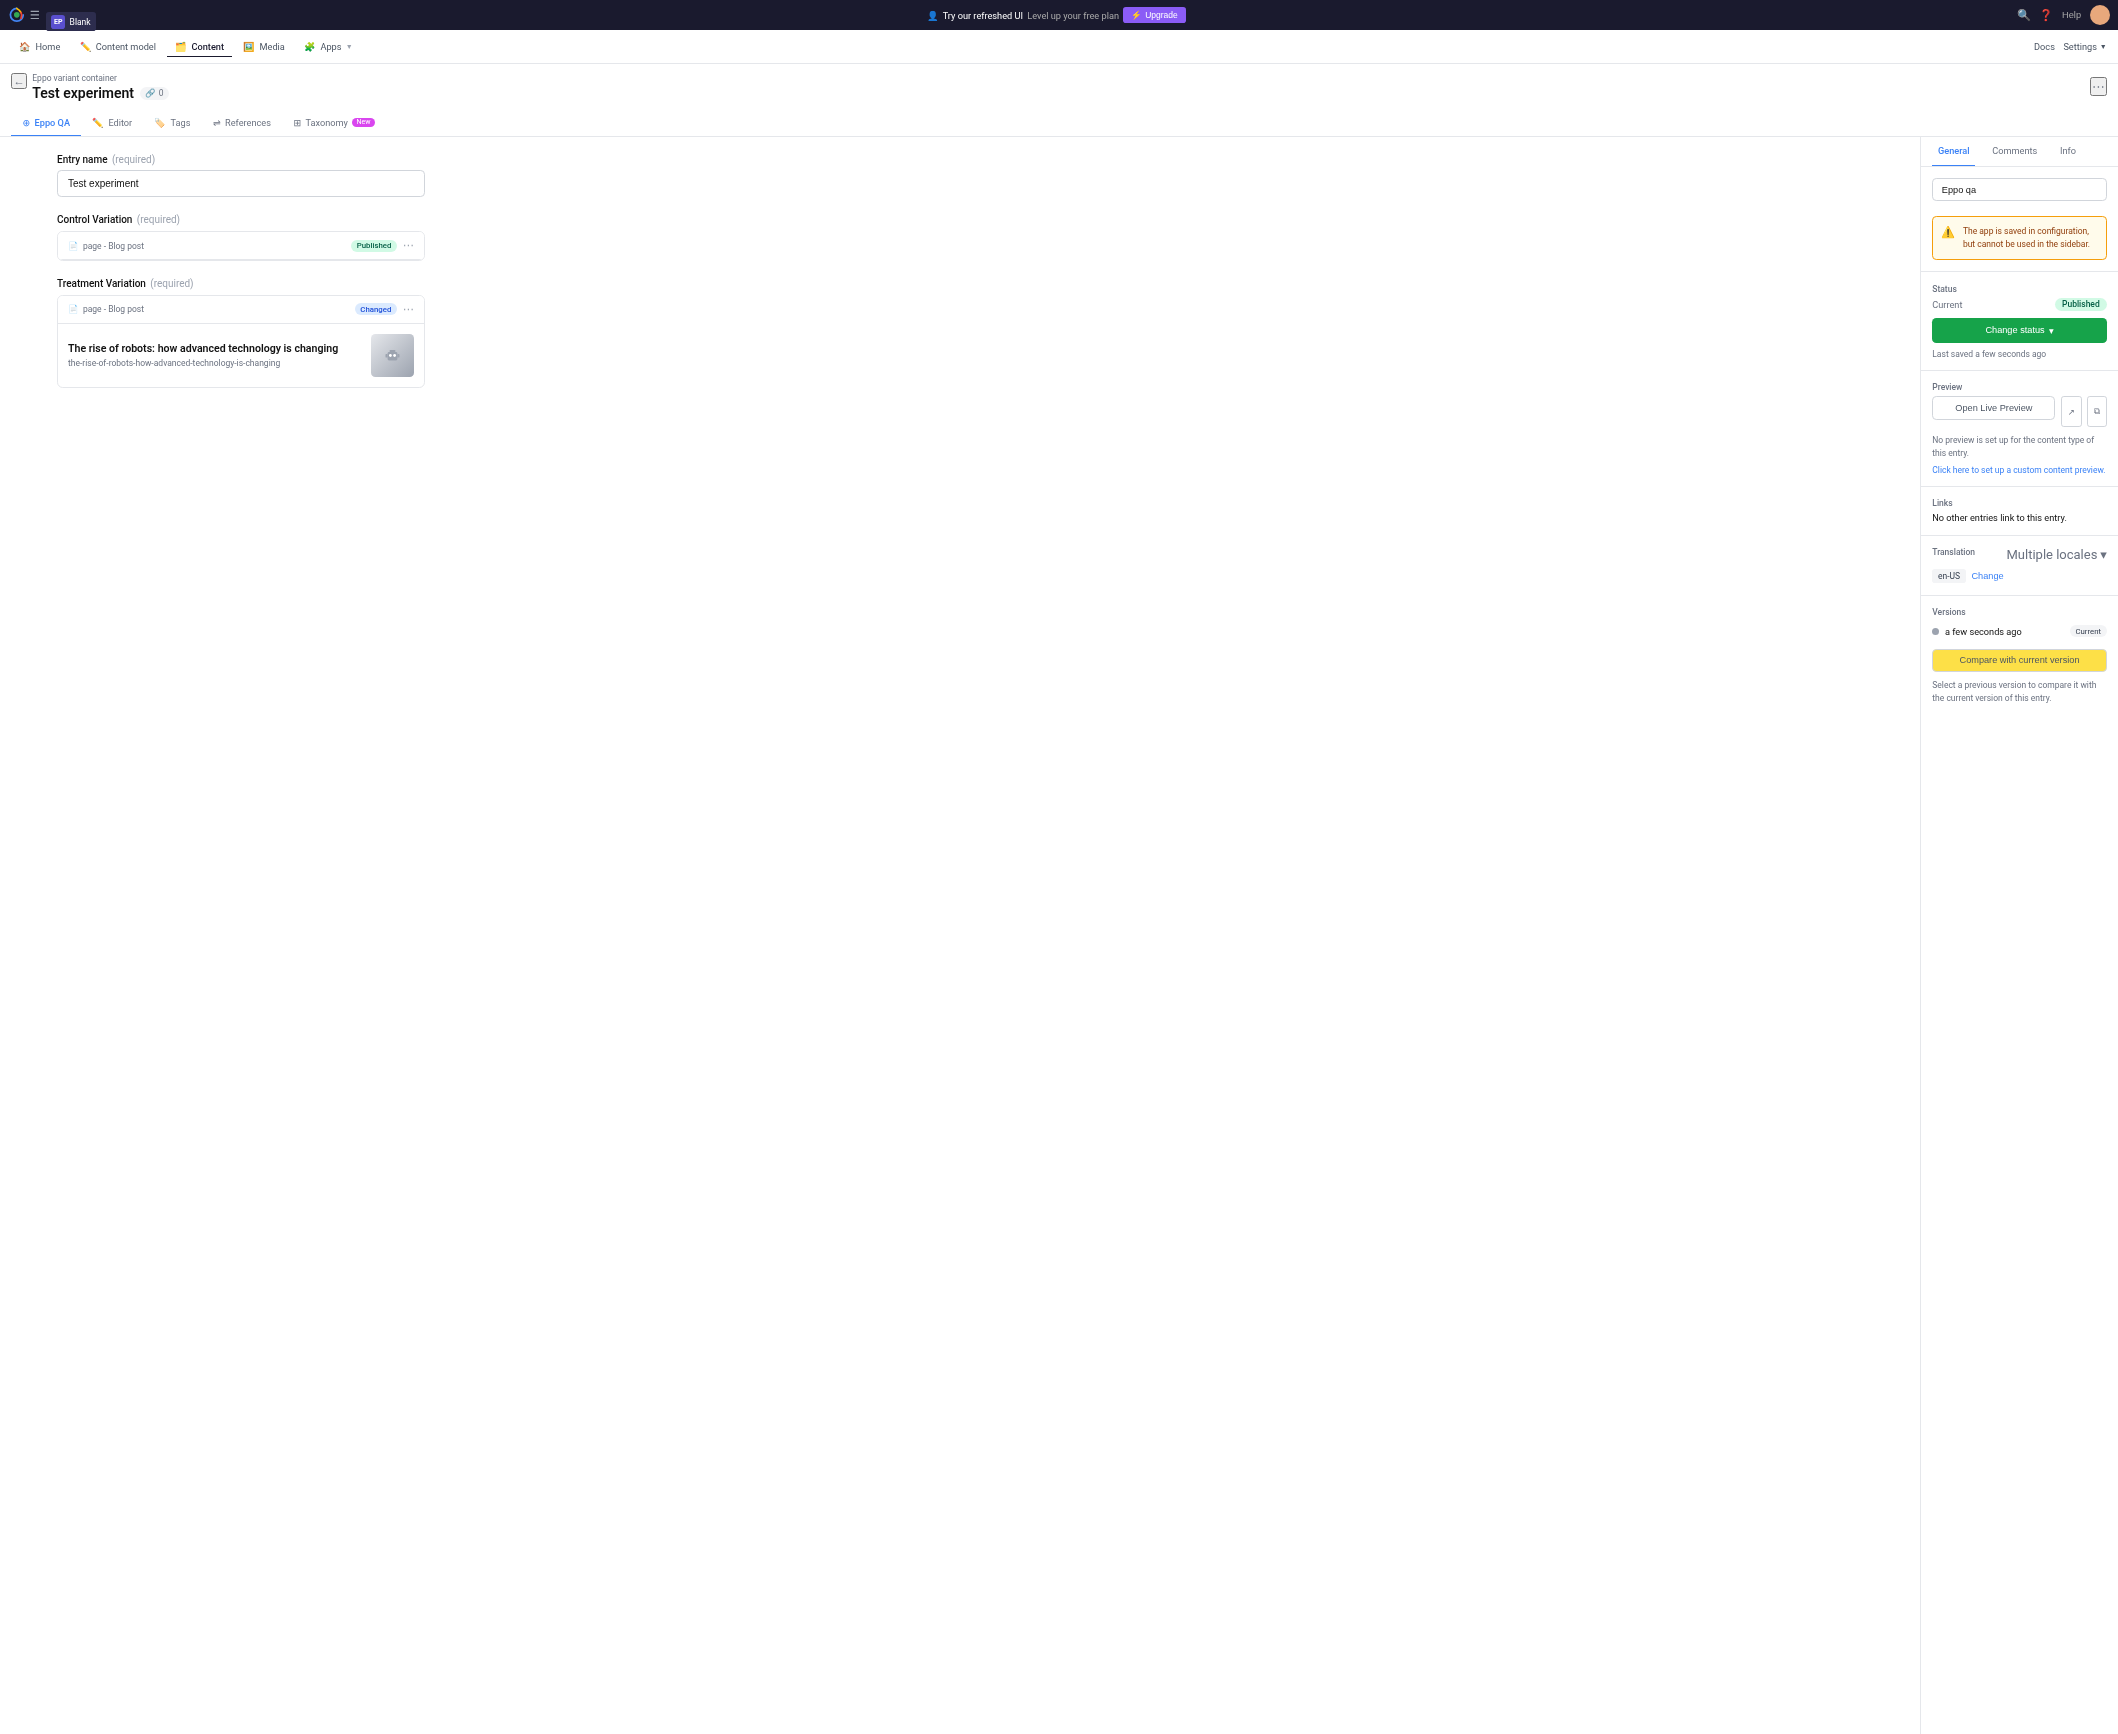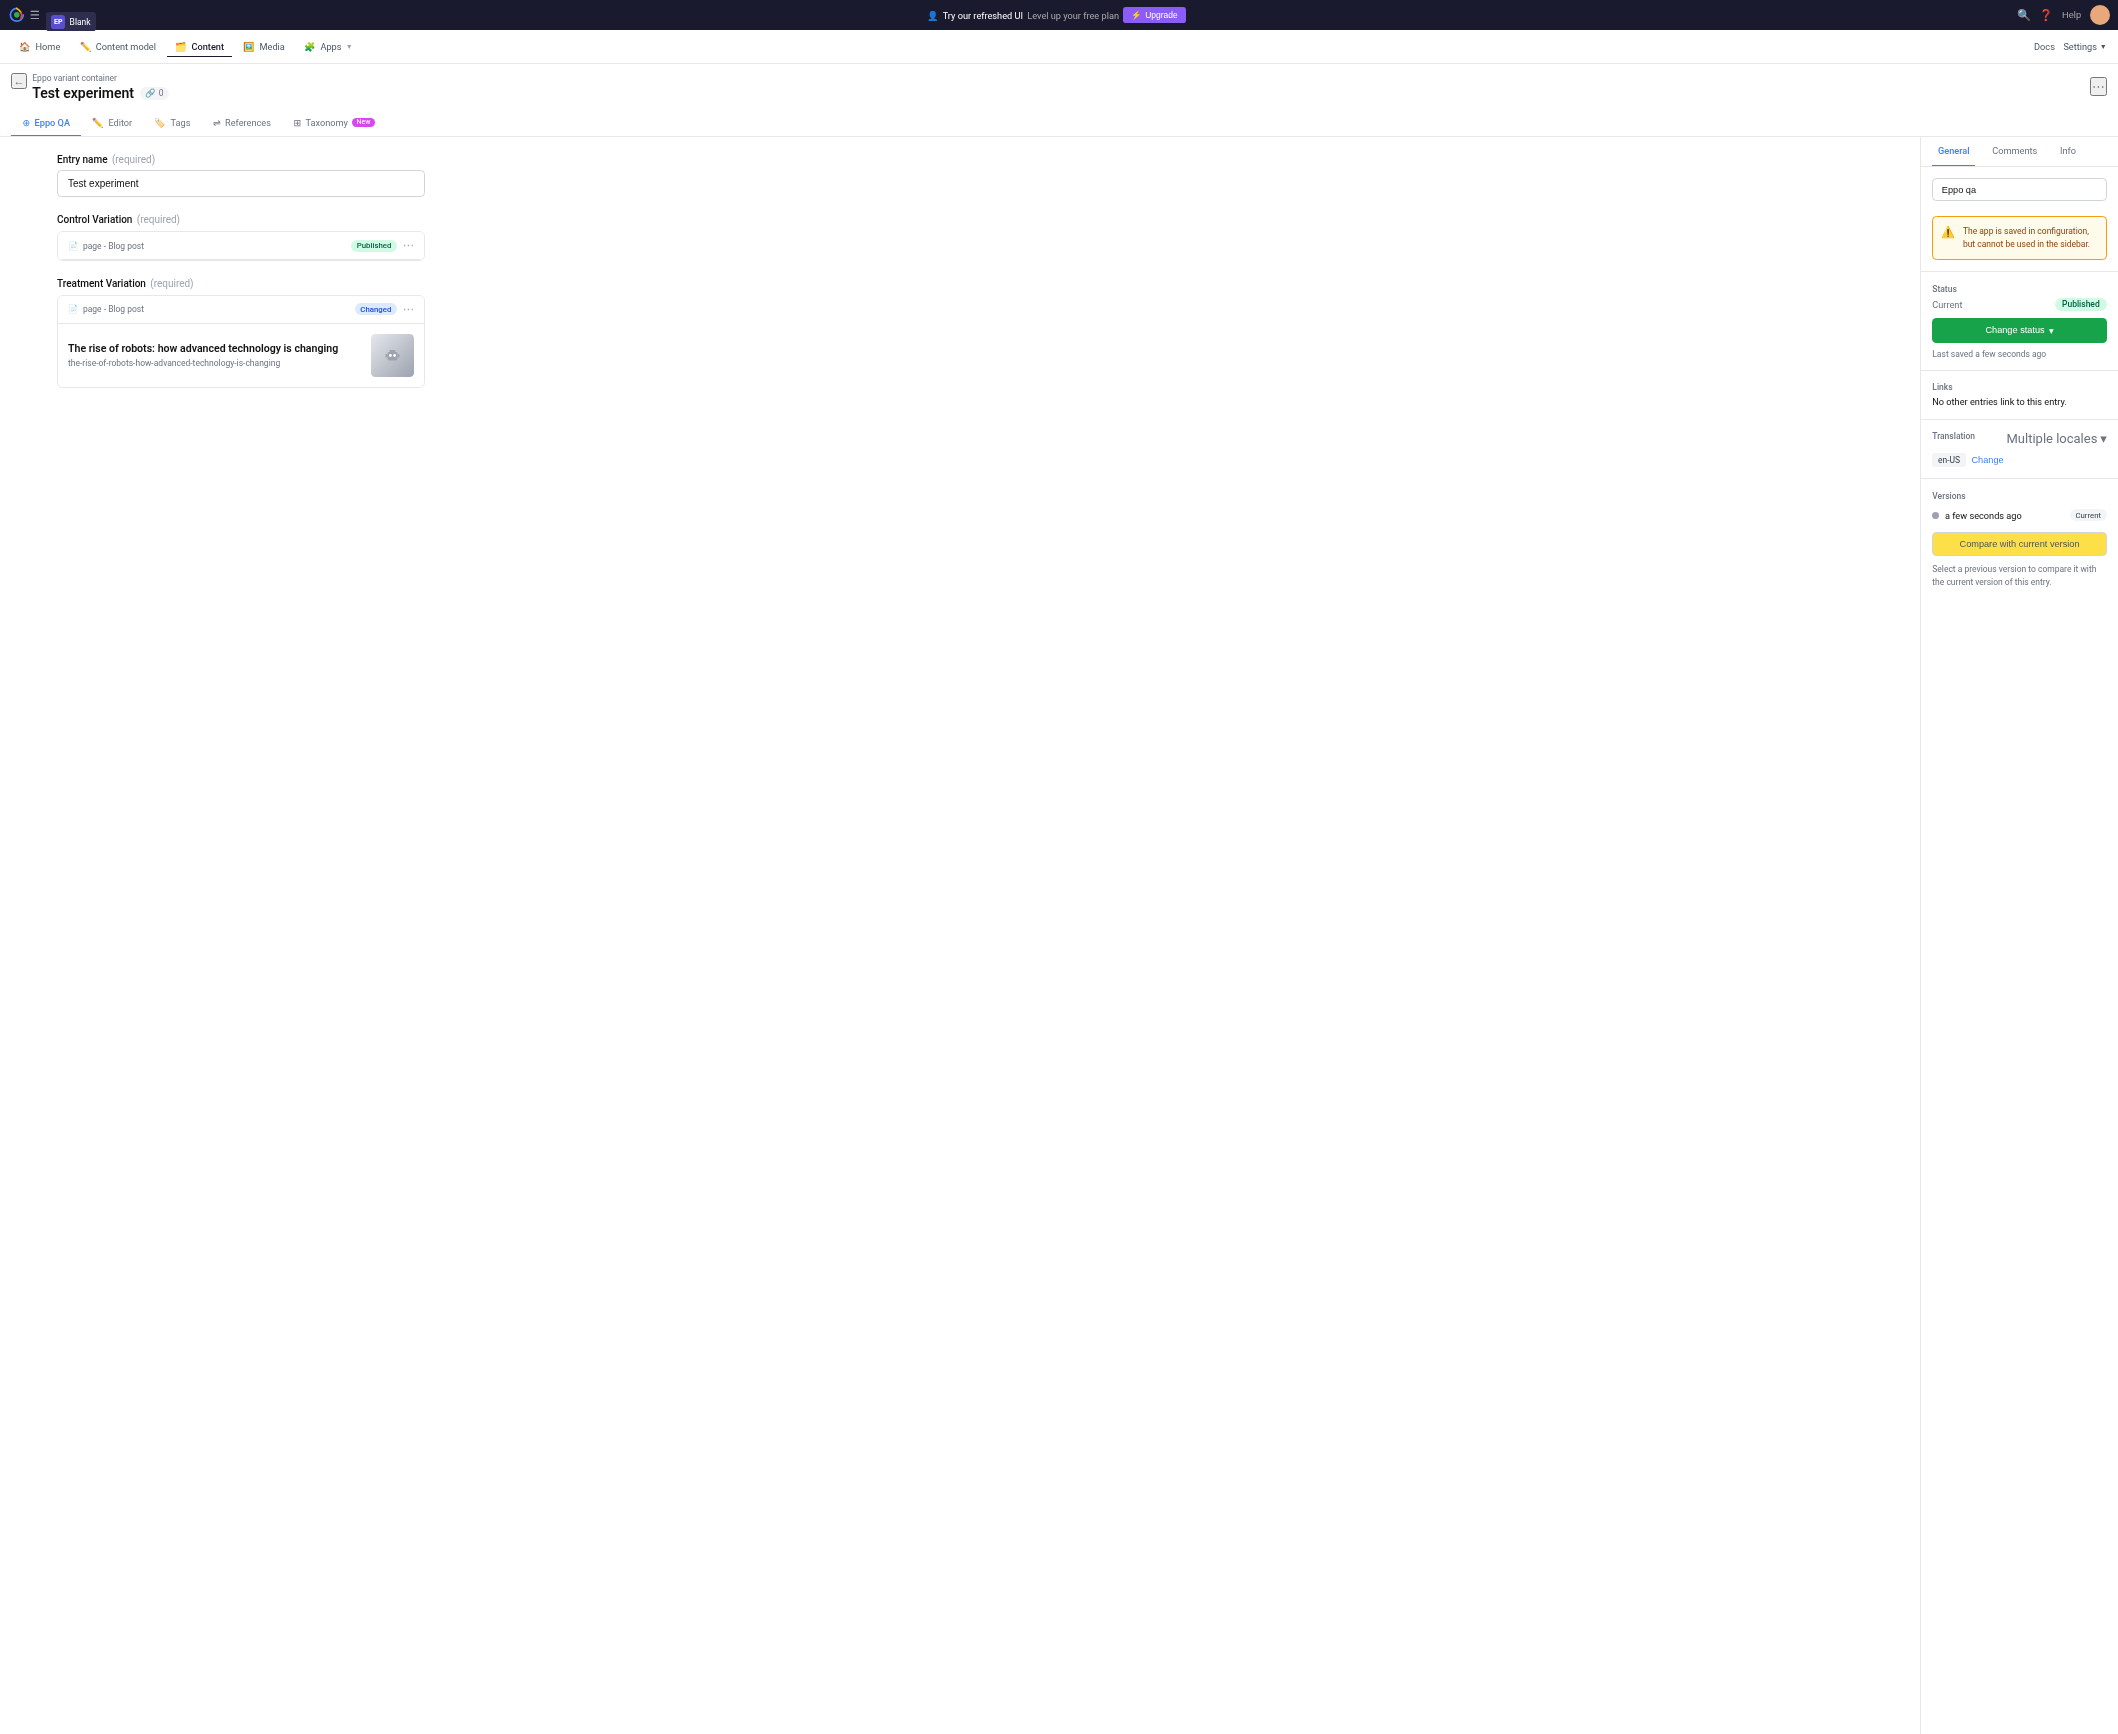--- a/index.html
+++ b/index.html
@@ -600,20 +600,32 @@
         <span class="status-current-label">Current</span>
         <span class="status-badge-pub">Published</span>
       </div>
       <button class="change-status-btn">
         <span>Change status</span>
         <span>▾</span>
       </button>
       <div class="last-saved">Last saved a few seconds ago</div>
     </div>
 
+    <div class="sidebar-section">
+      <div class="sidebar-label">Preview</div>
+      <div style="display:flex;gap:5.7px;margin-bottom:7px;">
+        <button class="open-preview-btn" style="flex:1;justify-content:center;">
+          <span>Open Live Preview</span>
+        </button>
+        <button class="preview-icon-btn">↗</button>
+        <button class="preview-icon-btn">⧉</button>
+      </div>
+      <div class="preview-notice">No preview is set up for the content type of this entry.</div>
+      <a class="preview-link">Click here to set up a custom content preview.</a>
+    </div>
 
     <div class="sidebar-section">
       <div class="sidebar-label">Links</div>
       <div class="sidebar-value">No other entries link to this entry.</div>
     </div>
 
     <div class="sidebar-section">
       <div class="translation-row">
         <div class="sidebar-label">Translation</div>
         <div class="multiple-locales">

